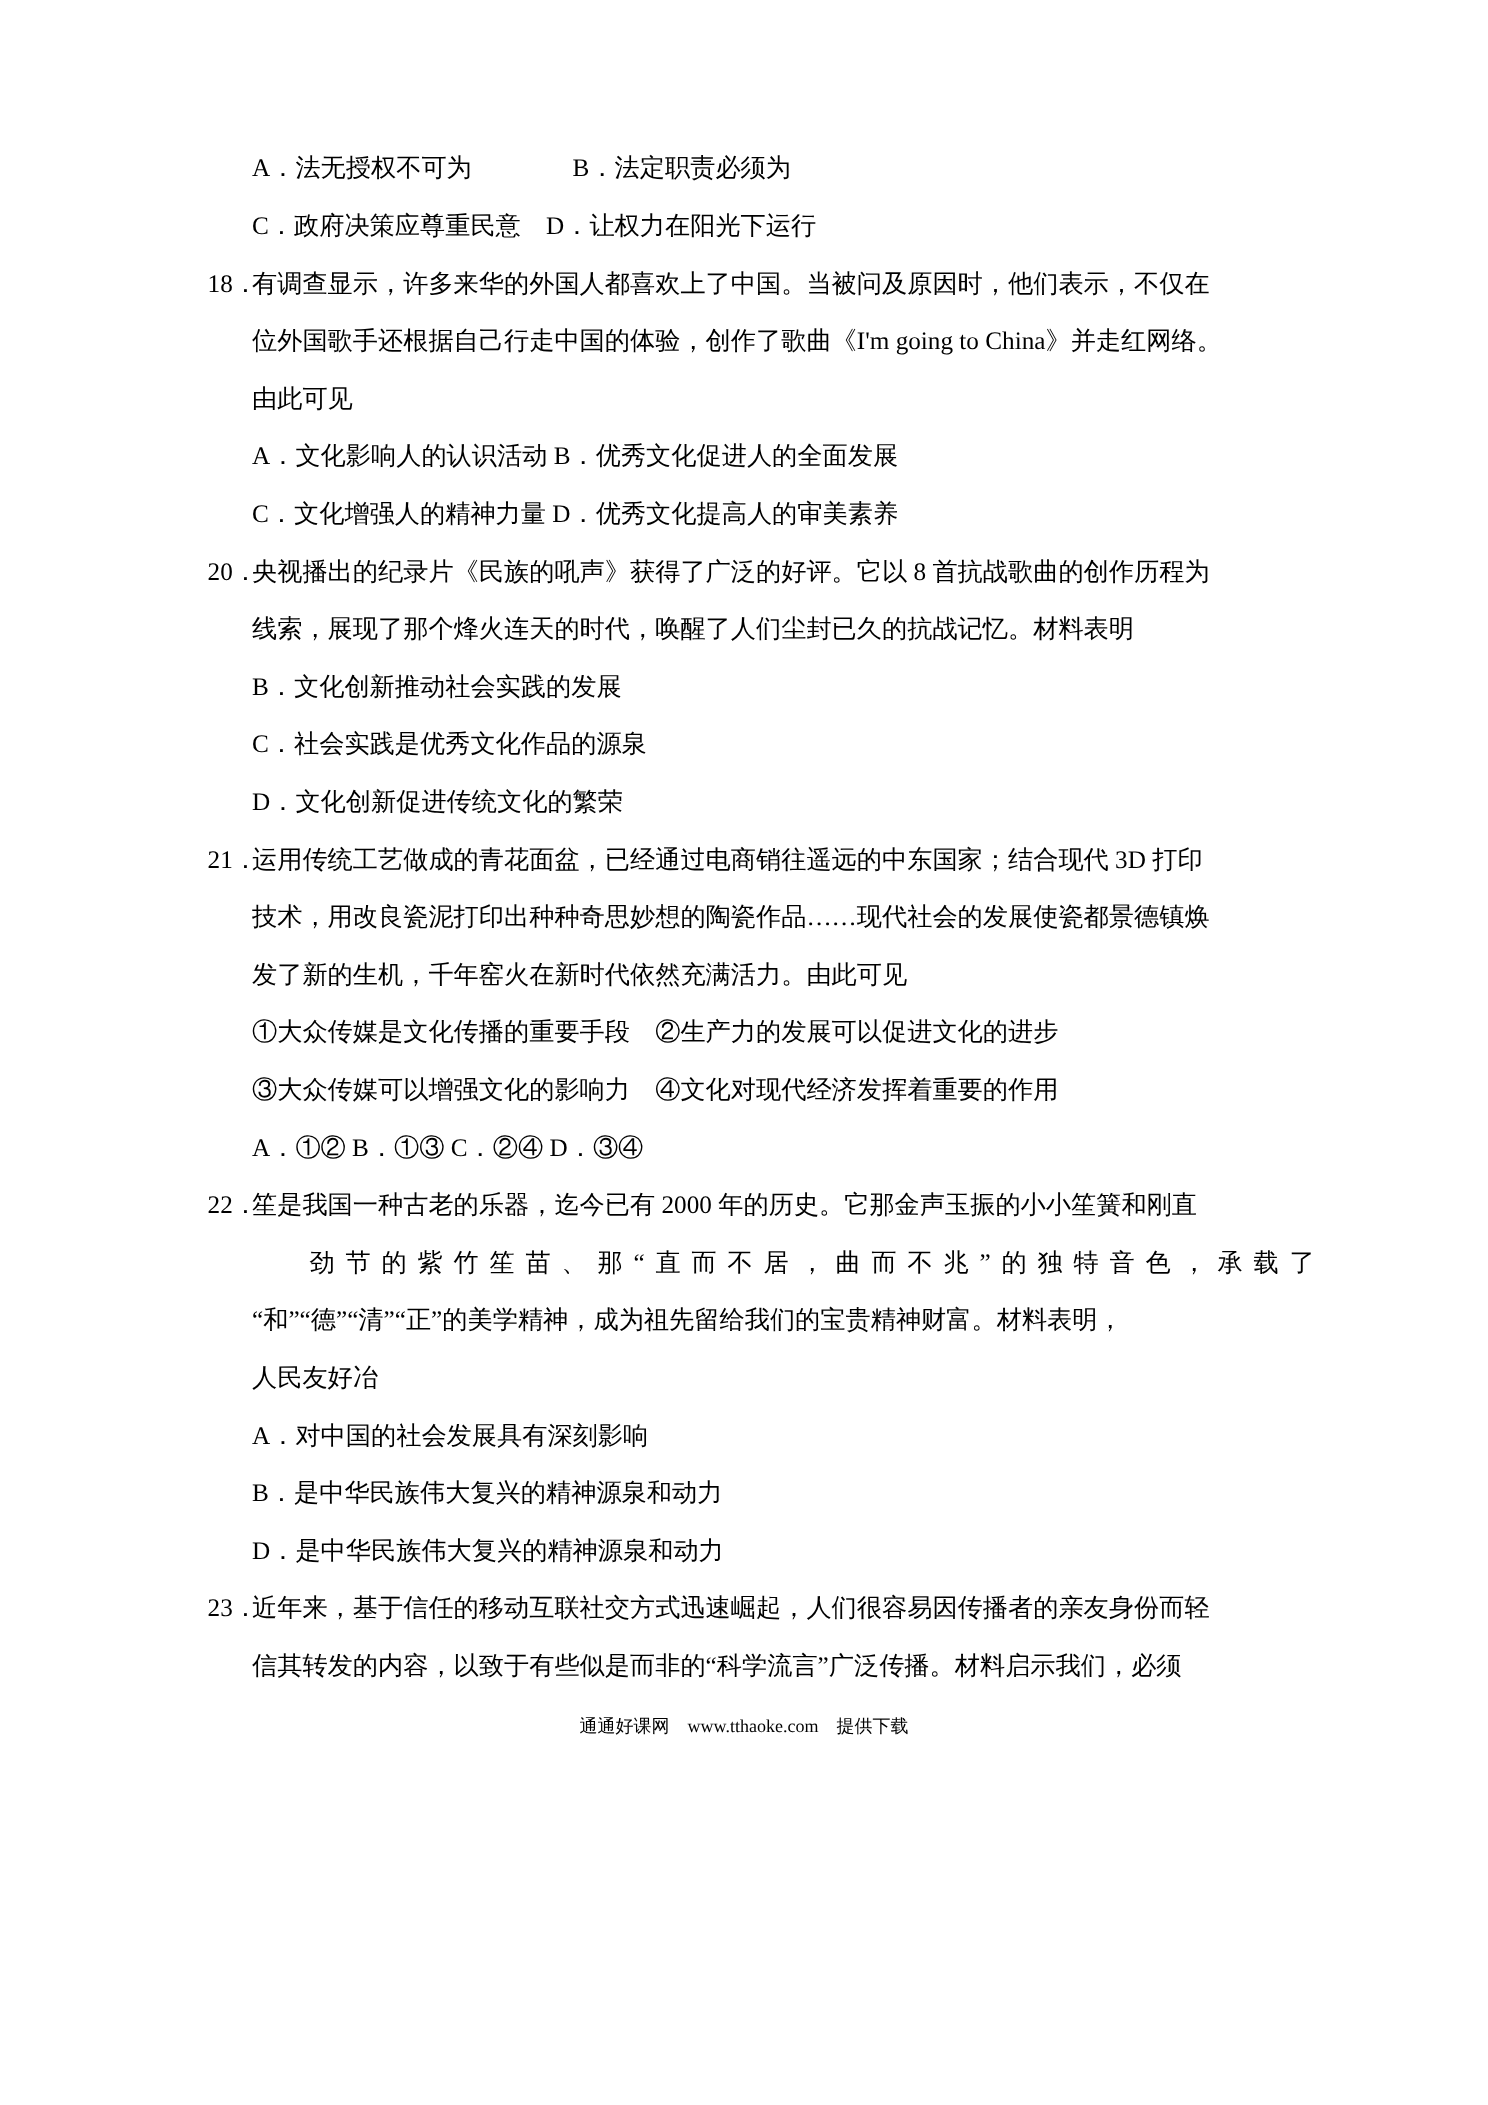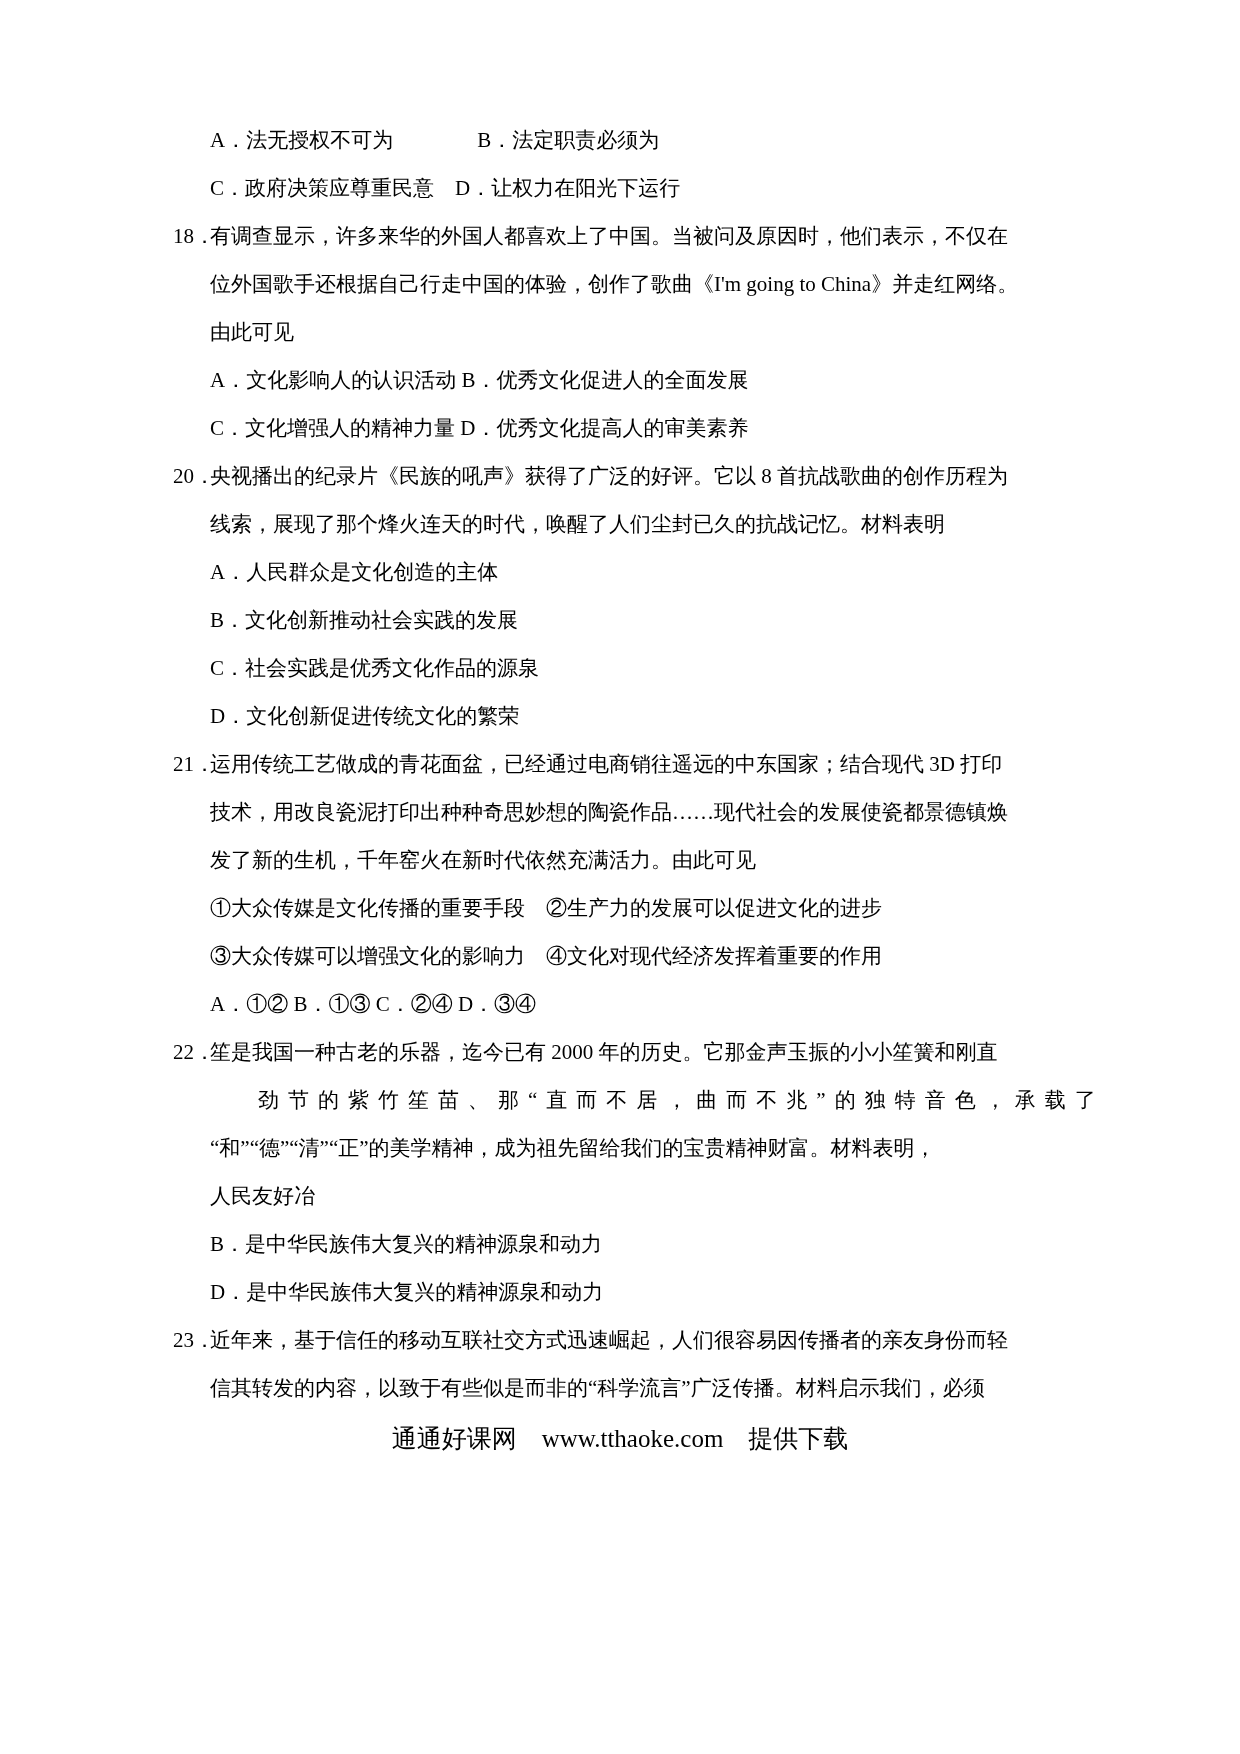--- a/index.html
+++ b/index.html
@@ -35,21 +35,21 @@
     top: 0;
   }
   
   .spread {
     letter-spacing: 9px;
     margin-left: 48px;
   }
   .page-footer {
     margin-top: 12px;
     text-align: center;
-    font-size: 25px;
+    font-size: 15px;
     line-height: 30px;
   }
 </style>
 </head>
 <body>
 
 <main class="doc">
 
   <section>
     <p class="line">A．法无授权不可为　　　　B．法定职责必须为</p>
@@ -66,21 +66,20 @@
     <p class="line">A．文化影响人的认识活动 B．优秀文化促进人的全面发展</p>
     <p class="line">C．文化增强人的精神力量 D．优秀文化提高人的审美素养</p>
   </section>
 
   <section>
     <p class="line">
       <span class="qnum">20．</span>
       <span>央视播出的纪录片《民族的吼声》获得了广泛的好评。它以 8 首抗战歌曲的创作历程为</span>
     </p>
     <p class="line">线索，展现了那个烽火连天的时代，唤醒了人们尘封已久的抗战记忆。材料表明</p>
-    <p class="line">A．人民群众是文化创造的主体</p>
     <p class="line">B．文化创新推动社会实践的发展</p>
     <p class="line">C．社会实践是优秀文化作品的源泉</p>
     <p class="line">D．文化创新促进传统文化的繁荣</p>
   </section>
 
   <section>
     <p class="line">
       <span class="qnum">21．</span>
       <span>运用传统工艺做成的青花面盆，已经通过电商销往遥远的中东国家；结合现代 3D 打印</span>
     </p>
@@ -92,20 +91,21 @@
   </section>
 
   <section>
     <p class="line">
       <span class="qnum">22．</span>
       <span>笙是我国一种古老的乐器，迄今已有 2000 年的历史。它那金声玉振的小小笙簧和刚直</span>
     </p>
     <p class="line spread">劲节的紫竹笙苗、那“直而不居，曲而不兆”的独特音色，承载了</p>
     <p class="line">“和”“德”“清”“正”的美学精神，成为祖先留给我们的宝贵精神财富。材料表明，</p>
     <p class="line">人民友好冶</p>
+    <p class="line">A．对中国的社会发展具有深刻影响</p>
     <p class="line">B．是中华民族伟大复兴的精神源泉和动力</p>
     <p class="line">D．是中华民族伟大复兴的精神源泉和动力</p>
   </section>
 
   <section>
     <p class="line">
       <span class="qnum">23．</span>
       <span>近年来，基于信任的移动互联社交方式迅速崛起，人们很容易因传播者的亲友身份而轻</span>
     </p>
     <p class="line">信其转发的内容，以致于有些似是而非的“科学流言”广泛传播。材料启示我们，必须</p>

